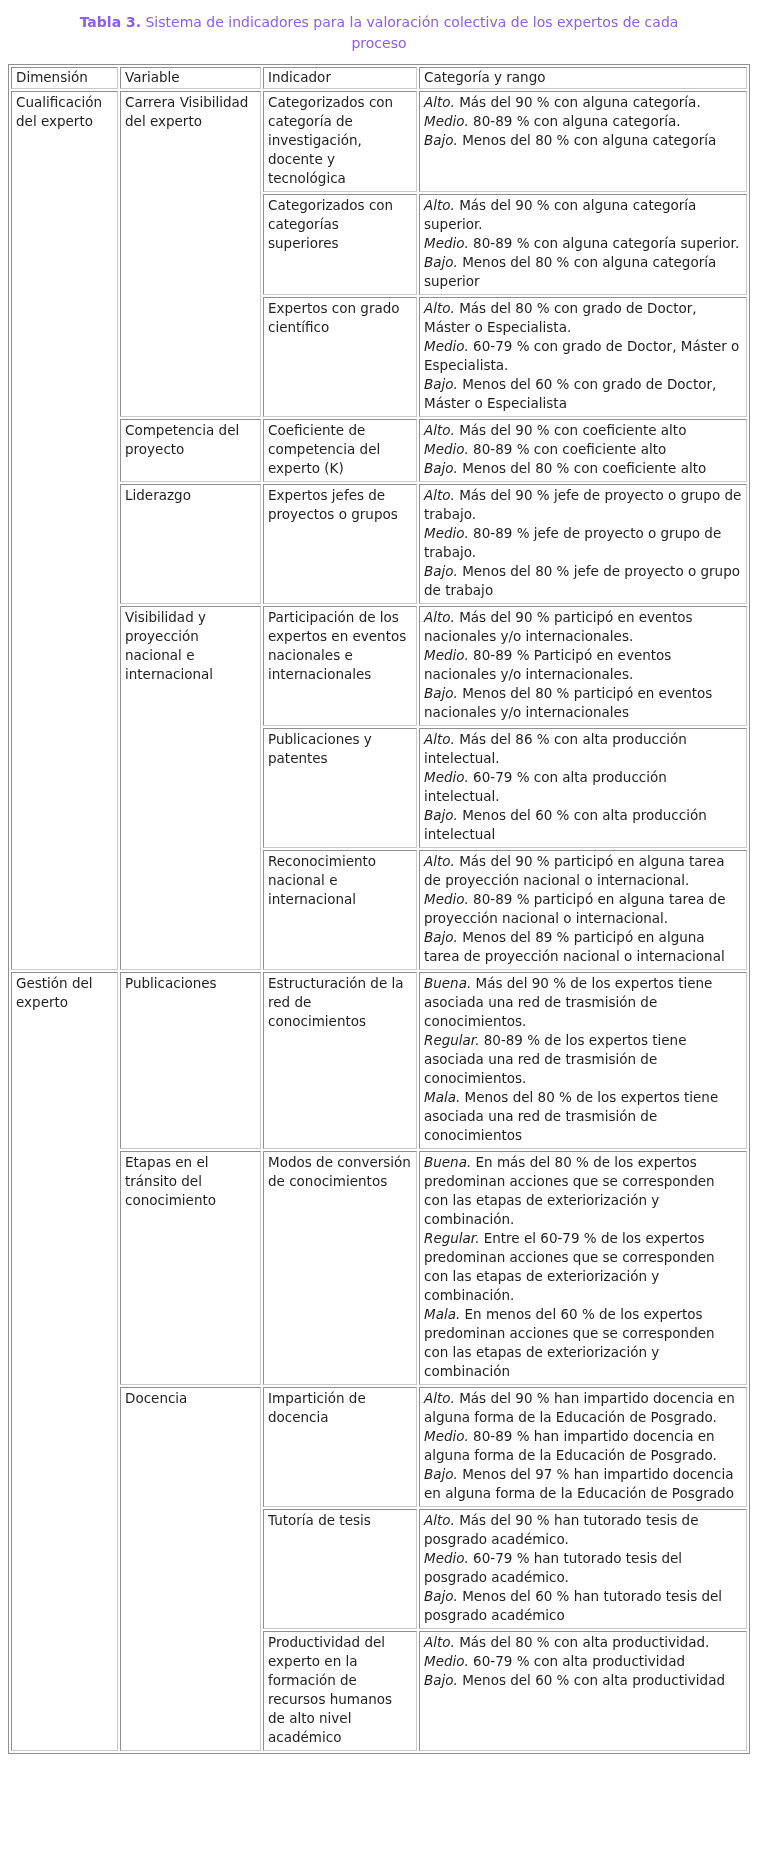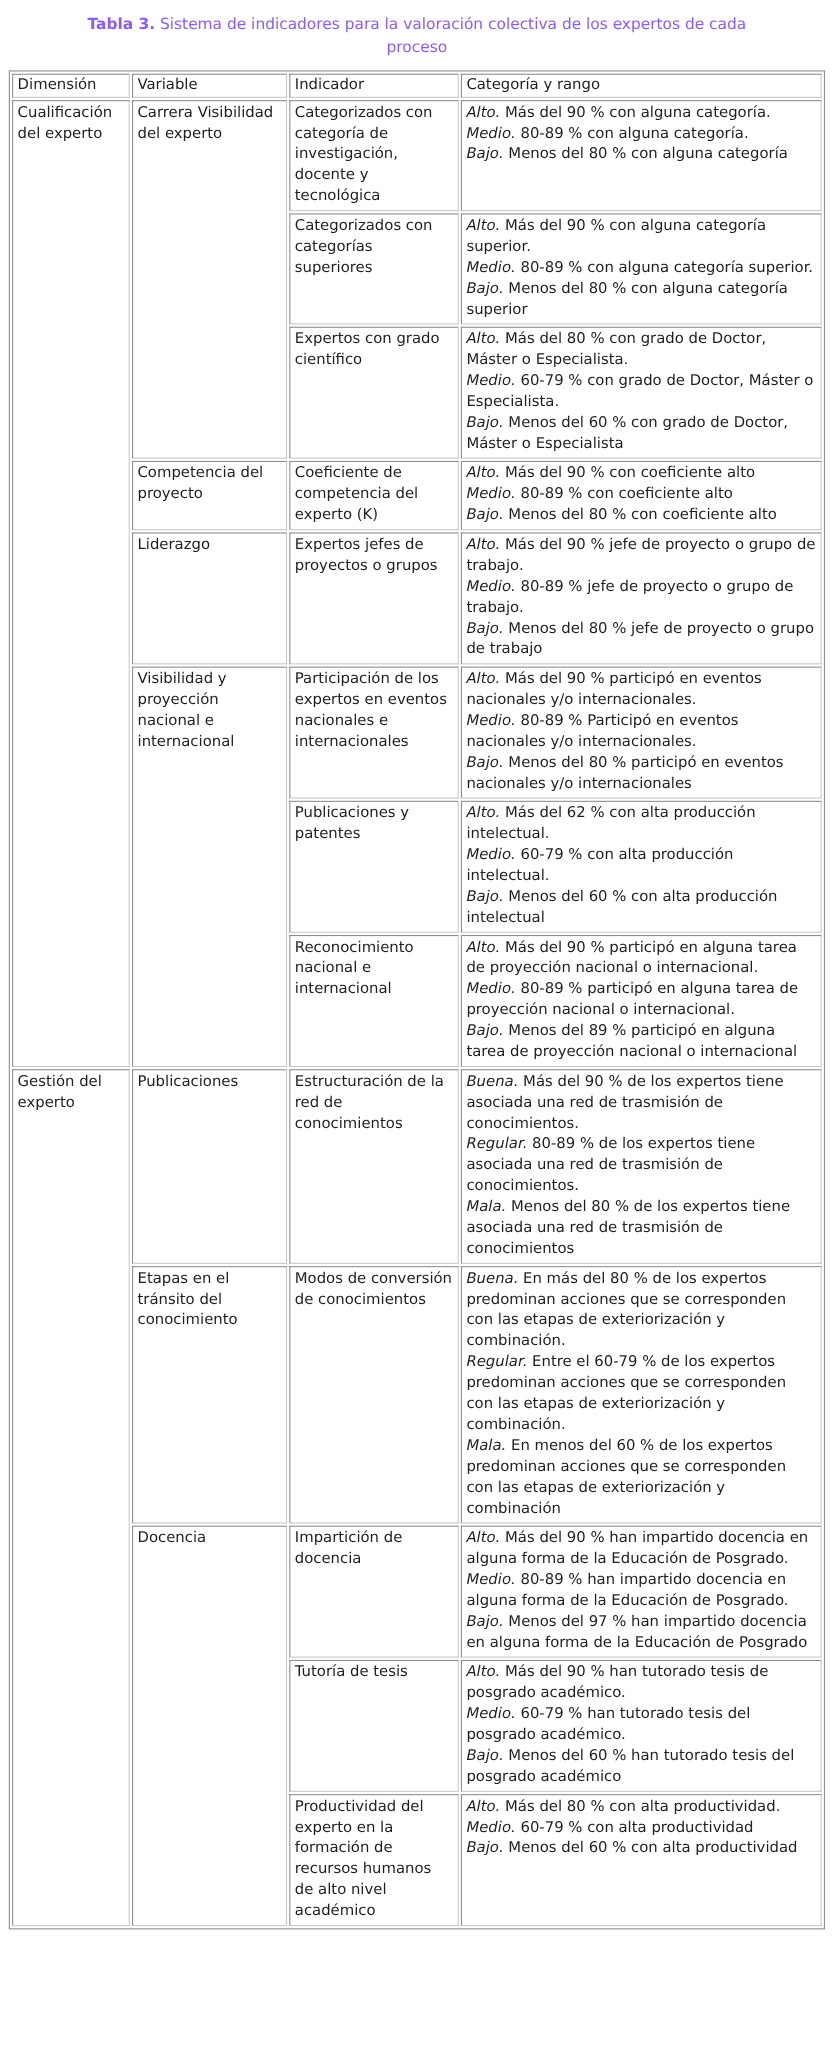--- a/index.html
+++ b/index.html
@@ -128,21 +128,21 @@
         <td>Participación de los expertos en eventos nacionales e internacionales</td>
         <td>
           <div class="cat-item"><i>Alto.</i><span> Más del 90 % participó en eventos nacionales y/o internacionales.</span></div>
           <div class="cat-item"><i>Medio.</i><span> 80-89 % Participó en eventos nacionales y/o internacionales.</span></div>
           <div class="cat-item"><i>Bajo.</i><span> Menos del 80 % participó en eventos nacionales y/o internacionales</span></div>
         </td>
       </tr>
       <tr>
         <td>Publicaciones y patentes</td>
         <td>
-          <div class="cat-item"><i>Alto.</i><span> Más del 62 % con alta producción intelectual.</span></div>
+          <div class="cat-item"><i>Alto.</i><span> Más del 86 % con alta producción intelectual.</span></div>
           <div class="cat-item"><i>Medio.</i><span> 60-79 % con alta producción intelectual.</span></div>
           <div class="cat-item"><i>Bajo.</i><span> Menos del 60 % con alta producción intelectual</span></div>
         </td>
       </tr>
       <tr>
         <td>Reconocimiento nacional e internacional</td>
         <td>
           <div class="cat-item"><i>Alto.</i><span> Más del 90 % participó en alguna tarea de proyección nacional o internacional.</span></div>
           <div class="cat-item"><i>Medio.</i><span> 80-89 % participó en alguna tarea de proyección nacional o internacional.</span></div>
           <div class="cat-item"><i>Bajo.</i><span> Menos del 89 % participó en alguna tarea de proyección nacional o internacional</span></div>

